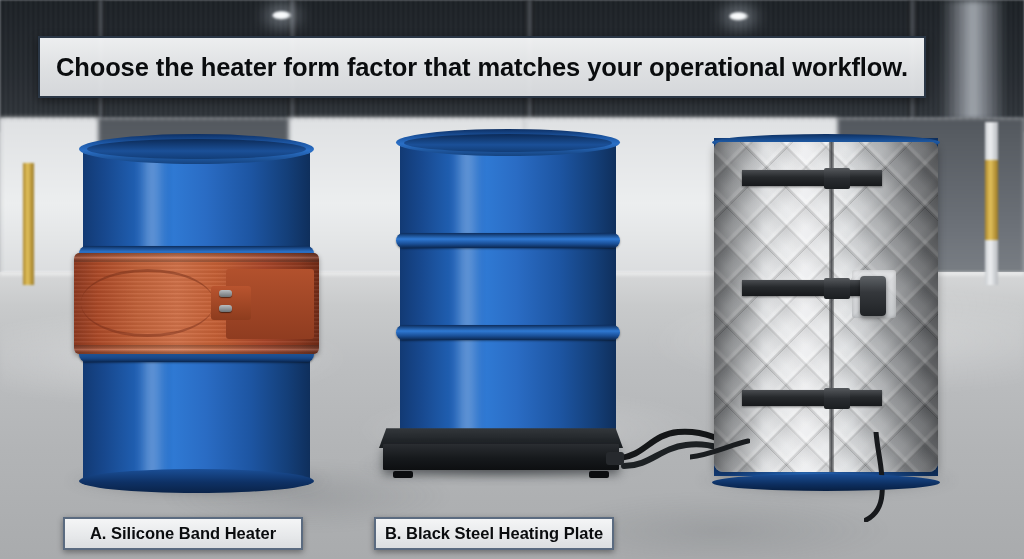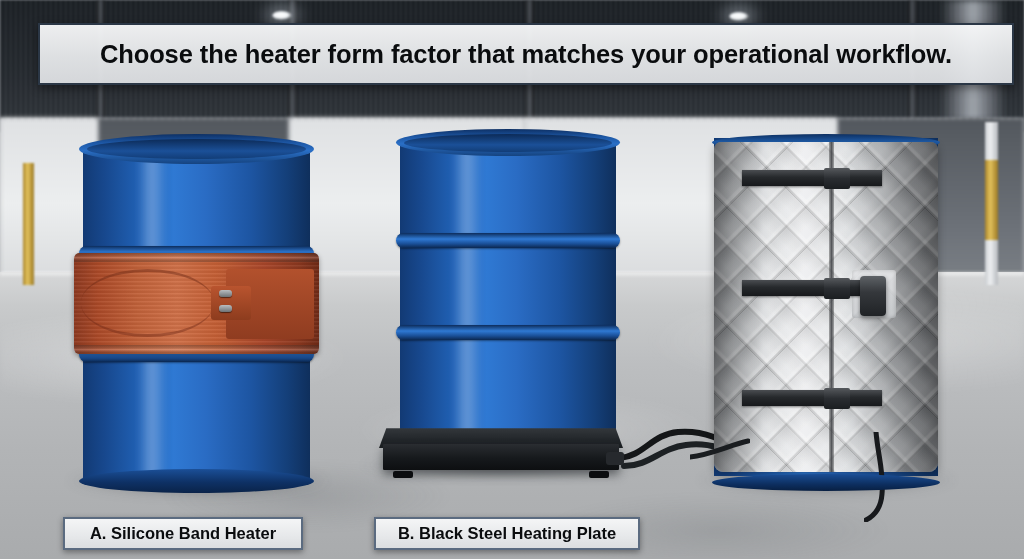--- a/index.html
+++ b/index.html
@@ -93,21 +93,21 @@
     width:100%;height:100%;
     background:linear-gradient(90deg,#c9ccd0,#eef0f2 40%,#b7babe);
   }
   .post .band{
     position:absolute;left:0;width:100%;
     background:linear-gradient(90deg,#a7832c,#e3c25c 40%,#9c7a26);
   }
 
   
   .banner{
-    position:absolute;left:38px;top:23px;width:976px;height:62px;
+    position:absolute;left:38px;top:36px;width:888px;height:62px;
     background:linear-gradient(180deg,rgba(246,247,248,.955),rgba(232,234,236,.945) 55%,rgba(222,224,227,.95));
     border:2px solid #2b3746;
     box-shadow:0 3px 9px rgba(0,0,0,.45);
     display:flex;align-items:center;justify-content:center;
   }
   .banner-text{
     font-size:25.5px;font-weight:bold;color:#0a0c0e;letter-spacing:-.1px;
     white-space:nowrap;text-align:center;
   }
 
@@ -293,21 +293,21 @@
   
   .cap{
     position:absolute;bottom:9px;height:33px;
     background:linear-gradient(180deg,#f4f5f6,#e6e8ea 60%,#dcdee0);
     border:2px solid #5b6b80;
     box-shadow:0 2px 6px rgba(0,0,0,.4);
     display:flex;align-items:center;justify-content:center;
   }
   .cap span{font-size:16.5px;font-weight:bold;color:#0a0c0e;white-space:nowrap;}
   .capA{left:63px;width:240px;}
-  .capB{left:374px;width:266px;}
+  .capB{left:374px;width:240px;}
   .capC{left:683px;width:320px;}
 </style>
 </head>
 <body>
 
 <div id="stage">
 
   <div class="bg">
     <div class="wall"></div>
     <div class="wall-seam" style="left:96px;"></div>

